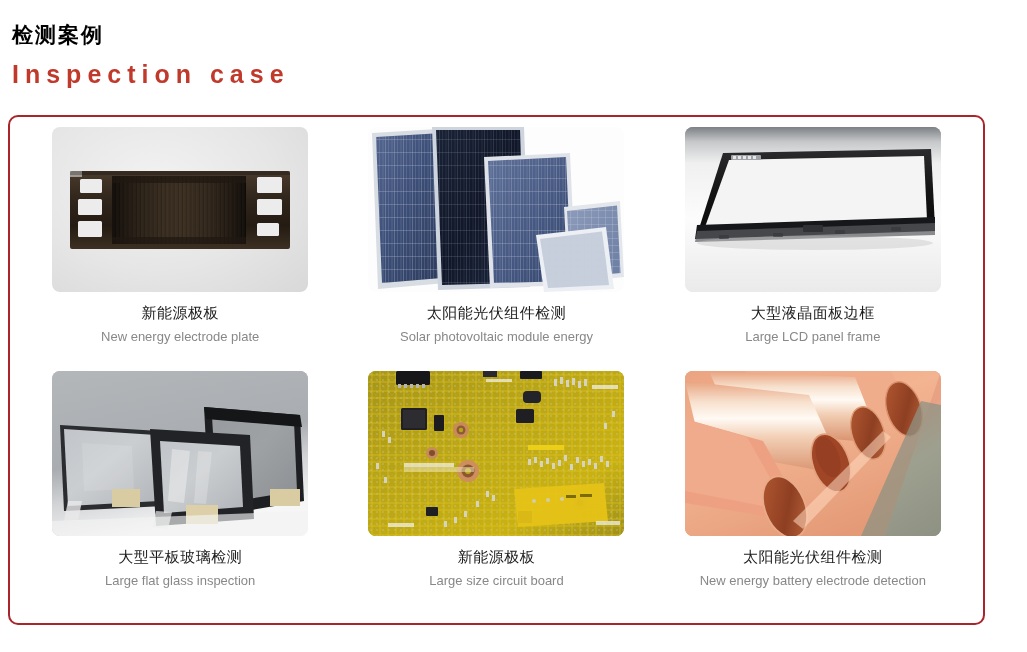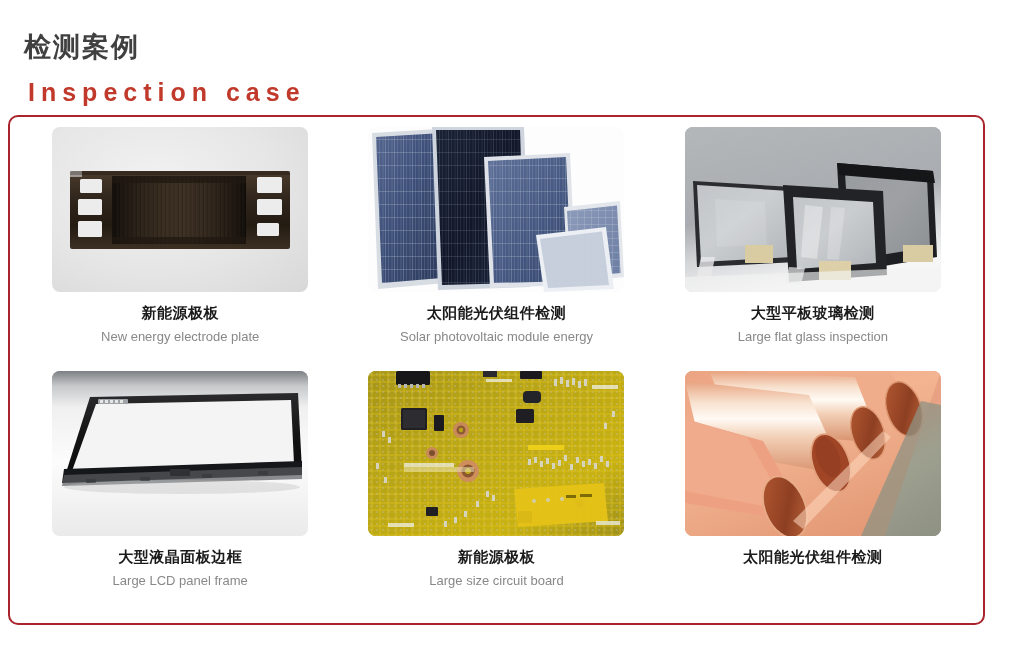--- a/index.html
+++ b/index.html
@@ -6,27 +6,27 @@
   body{
     width:1027px;height:652px;
     background:#ffffff;
     font-family:"Liberation Sans","DejaVu Sans",sans-serif;
     overflow:hidden;
     position:relative;
   }
   
   .heading{position:absolute;left:12px;top:18px;}
   .title-cn{
-    font-size:27px;font-weight:bold;color:#404040;
-    letter-spacing:2px;line-height:34px;margin:12px;
+    font-size:21px;font-weight:bold;color:#000000;
+    letter-spacing:2px;line-height:34px;margin:0;
     font-family:"DejaVu Sans","Liberation Sans",sans-serif;
   }
   .title-en{
     font-size:25px;font-weight:bold;color:#c0392b;
-    letter-spacing:6px;line-height:32px;margin:16px;margin-top:6px;
+    letter-spacing:6px;line-height:32px;margin:0;margin-top:6px;
   }
   
   .frame{
     position:absolute;left:8px;top:115px;
     width:977px;height:510px;
     border:2px solid #a9252b;
     border-radius:10px;
     box-sizing:border-box;
   }
   .grid{
@@ -43,21 +43,21 @@
   }
   .thumb{
     width:256px;height:165px;
     border-radius:8px;
     overflow:hidden;
     position:relative;
     flex:0 0 auto;
   }
   .caption-cn{
     margin-top:12px;
-    font-size:15px;font-weight:bold;color:#1b1b1b;
+    font-size:15px;font-weight:normal;color:#1b1b1b;
     letter-spacing:.5px;line-height:19px;text-align:center;
     font-family:"DejaVu Sans","Liberation Sans",sans-serif;
   }
   .caption-en{
     margin-top:5px;
     font-size:13px;color:#888888;line-height:17px;text-align:right;
   }
   
   .t1{background:radial-gradient(ellipse at 40% 35%,#f2f2f2 0%,#e6e6e6 55%,#d8d8d8 100%);}
   
@@ -192,20 +192,67 @@
             <polygon points="172,112 234,104.5 241,158 180,161" fill="#c7cfdd"></polygon>
             <polygon points="172,112 234,104.5 241,158 180,161" fill="url(#gridS)"></polygon>
           </g>
         </svg>
       </div>
       <div class="caption-cn">太阳能光伏组件检测</div>
       <div class="caption-en">Solar photovoltaic module energy</div>
     </div>
 
     <div class="cell">
+      <div class="thumb t4">
+        <svg width="256" height="165" viewBox="0 0 256 165">
+          <defs>
+            <linearGradient id="deskG" x1="0" y1="0" x2="0" y2="1">
+              <stop offset="0%" stop-color="#7d8084"></stop>
+              <stop offset="9%" stop-color="#c6c8ca"></stop>
+              <stop offset="22%" stop-color="#f0f0f0"></stop>
+              <stop offset="55%" stop-color="#fcfcfc"></stop>
+              <stop offset="100%" stop-color="#eaeaea"></stop>
+            </linearGradient>
+            <linearGradient id="bezelG" x1="0" y1="0" x2="0" y2="1">
+              <stop offset="0%" stop-color="#2b2b2d"></stop>
+              <stop offset="50%" stop-color="#141415"></stop>
+              <stop offset="100%" stop-color="#0b0b0c"></stop>
+            </linearGradient>
+          </defs>
+          <rect width="256" height="165" fill="url(#deskG)"></rect>
+
+          <polygon points="38,26 246,22 250,100 12,108" fill="url(#bezelG)"></polygon>
+
+          <polygon points="44,33 239,29 242,93 20,100" fill="#f4f4f4"></polygon>
+
+          <polygon points="12,98 250,90 250,104 10,112" fill="#16171a"></polygon>
+          <polygon points="12,104 250,96 250,108 10,115" fill="#5a5d61" opacity=".7"></polygon>
+
+          <rect x="118" y="98" width="20" height="7" rx="1" fill="#2f3134"></rect>
+
+          <rect x="46" y="28" width="30" height="5" rx="1" fill="#9fa3a7"></rect>
+          <rect x="48" y="29" width="3" height="3" fill="#e6e6e6"></rect>
+          <rect x="53" y="29" width="3" height="3" fill="#e6e6e6"></rect>
+          <rect x="58" y="29" width="3" height="3" fill="#e6e6e6"></rect>
+          <rect x="63" y="29" width="3" height="3" fill="#e6e6e6"></rect>
+          <rect x="68" y="29" width="3" height="3" fill="#e6e6e6"></rect>
+
+          <rect x="34" y="108" width="10" height="4" rx="1" fill="#3a3c3f"></rect>
+          <rect x="88" y="106" width="10" height="4" rx="1" fill="#3a3c3f"></rect>
+          <rect x="150" y="103" width="10" height="4" rx="1" fill="#3a3c3f"></rect>
+          <rect x="206" y="100" width="10" height="4" rx="1" fill="#3a3c3f"></rect>
+
+          <ellipse cx="130" cy="116" rx="118" ry="7" fill="#b9babb" opacity=".35"></ellipse>
+        </svg>
+      </div>
+      <div class="caption-cn">大型液晶面板边框</div>
+      <div class="caption-en">Large LCD panel frame</div>
+    </div>
+
+    <div class="cell">
       <div class="thumb t3">
         <svg width="256" height="165" viewBox="0 0 256 165">
           <defs>
             <linearGradient id="gbg" x1="0" y1="0" x2="0.3" y2="1">
               <stop offset="0%" stop-color="#b4b7ba"></stop>
               <stop offset="55%" stop-color="#a9acb0"></stop>
               <stop offset="75%" stop-color="#d2d4d6"></stop>
               <stop offset="100%" stop-color="#f6f6f6"></stop>
             </linearGradient>
             <linearGradient id="glassFill" x1="0" y1="0" x2="1" y2="1">
@@ -239,67 +286,20 @@
             <polygon points="146,80 160,81 154,133 142,132" fill="#ffffff" opacity=".22"></polygon>
             <rect x="134" y="134" width="32" height="19" fill="#ddd0a8"></rect>
             <polygon points="104,140 120,141 116,158 100,156" fill="#e8e9ea" opacity=".7"></polygon>
           </g>
 
           <polygon points="0,150 256,140 256,165 0,165" fill="#f3f3f3" opacity=".65"></polygon>
         </svg>
       </div>
       <div class="caption-cn">大型平板玻璃检测</div>
       <div class="caption-en">Large flat glass inspection</div>
-    </div>
-
-    <div class="cell">
-      <div class="thumb t4">
-        <svg width="256" height="165" viewBox="0 0 256 165">
-          <defs>
-            <linearGradient id="deskG" x1="0" y1="0" x2="0" y2="1">
-              <stop offset="0%" stop-color="#7d8084"></stop>
-              <stop offset="9%" stop-color="#c6c8ca"></stop>
-              <stop offset="22%" stop-color="#f0f0f0"></stop>
-              <stop offset="55%" stop-color="#fcfcfc"></stop>
-              <stop offset="100%" stop-color="#eaeaea"></stop>
-            </linearGradient>
-            <linearGradient id="bezelG" x1="0" y1="0" x2="0" y2="1">
-              <stop offset="0%" stop-color="#2b2b2d"></stop>
-              <stop offset="50%" stop-color="#141415"></stop>
-              <stop offset="100%" stop-color="#0b0b0c"></stop>
-            </linearGradient>
-          </defs>
-          <rect width="256" height="165" fill="url(#deskG)"></rect>
-
-          <polygon points="38,26 246,22 250,100 12,108" fill="url(#bezelG)"></polygon>
-
-          <polygon points="44,33 239,29 242,93 20,100" fill="#f4f4f4"></polygon>
-
-          <polygon points="12,98 250,90 250,104 10,112" fill="#16171a"></polygon>
-          <polygon points="12,104 250,96 250,108 10,115" fill="#5a5d61" opacity=".7"></polygon>
-
-          <rect x="118" y="98" width="20" height="7" rx="1" fill="#2f3134"></rect>
-
-          <rect x="46" y="28" width="30" height="5" rx="1" fill="#9fa3a7"></rect>
-          <rect x="48" y="29" width="3" height="3" fill="#e6e6e6"></rect>
-          <rect x="53" y="29" width="3" height="3" fill="#e6e6e6"></rect>
-          <rect x="58" y="29" width="3" height="3" fill="#e6e6e6"></rect>
-          <rect x="63" y="29" width="3" height="3" fill="#e6e6e6"></rect>
-          <rect x="68" y="29" width="3" height="3" fill="#e6e6e6"></rect>
-
-          <rect x="34" y="108" width="10" height="4" rx="1" fill="#3a3c3f"></rect>
-          <rect x="88" y="106" width="10" height="4" rx="1" fill="#3a3c3f"></rect>
-          <rect x="150" y="103" width="10" height="4" rx="1" fill="#3a3c3f"></rect>
-          <rect x="206" y="100" width="10" height="4" rx="1" fill="#3a3c3f"></rect>
-
-          <ellipse cx="130" cy="116" rx="118" ry="7" fill="#b9babb" opacity=".35"></ellipse>
-        </svg>
-      </div>
-      <div class="caption-cn">大型液晶面板边框</div>
-      <div class="caption-en">Large LCD panel frame</div>
     </div>
 
     <div class="cell">
       <div class="thumb t5">
         <svg width="256" height="165" viewBox="0 0 256 165">
           <defs>
             <linearGradient id="pcbBase" x1="0" y1="0" x2="1" y2="1">
               <stop offset="0%" stop-color="#a5951a"></stop>
               <stop offset="40%" stop-color="#b9a618"></stop>
               <stop offset="75%" stop-color="#c7b113"></stop>
@@ -470,16 +470,17 @@
             <ellipse cx="100" cy="136" rx="20" ry="32" fill="url(#capG)" transform="rotate(-22 100 136)"></ellipse>
             <ellipse cx="100" cy="136" rx="20" ry="32" fill="none" stroke="#e8ab88" stroke-width="1.8" transform="rotate(-22 100 136)"></ellipse>
           </g>
 
           <polygon points="108,150 198,60 206,66 118,158" fill="#ffd9c0" opacity=".55"></polygon>
 
           <polygon points="236,30 256,34 256,165 176,165" fill="#8e9183" opacity=".75"></polygon>
         </svg>
       </div>
       <div class="caption-cn">太阳能光伏组件检测</div>
+      <div class="caption-en">New energy battery electrode detection</div>
     </div>
 
   </div>
 </div>
 
 </body></html>

